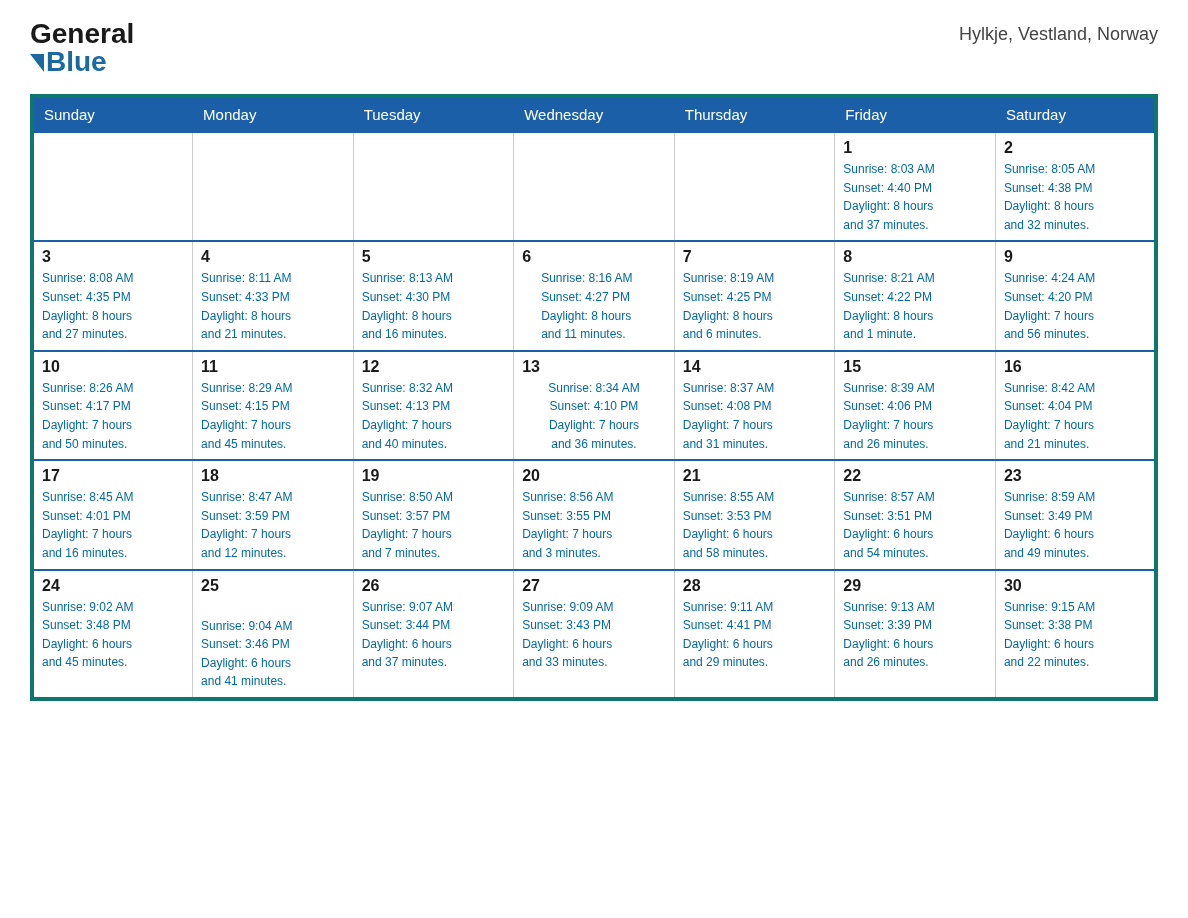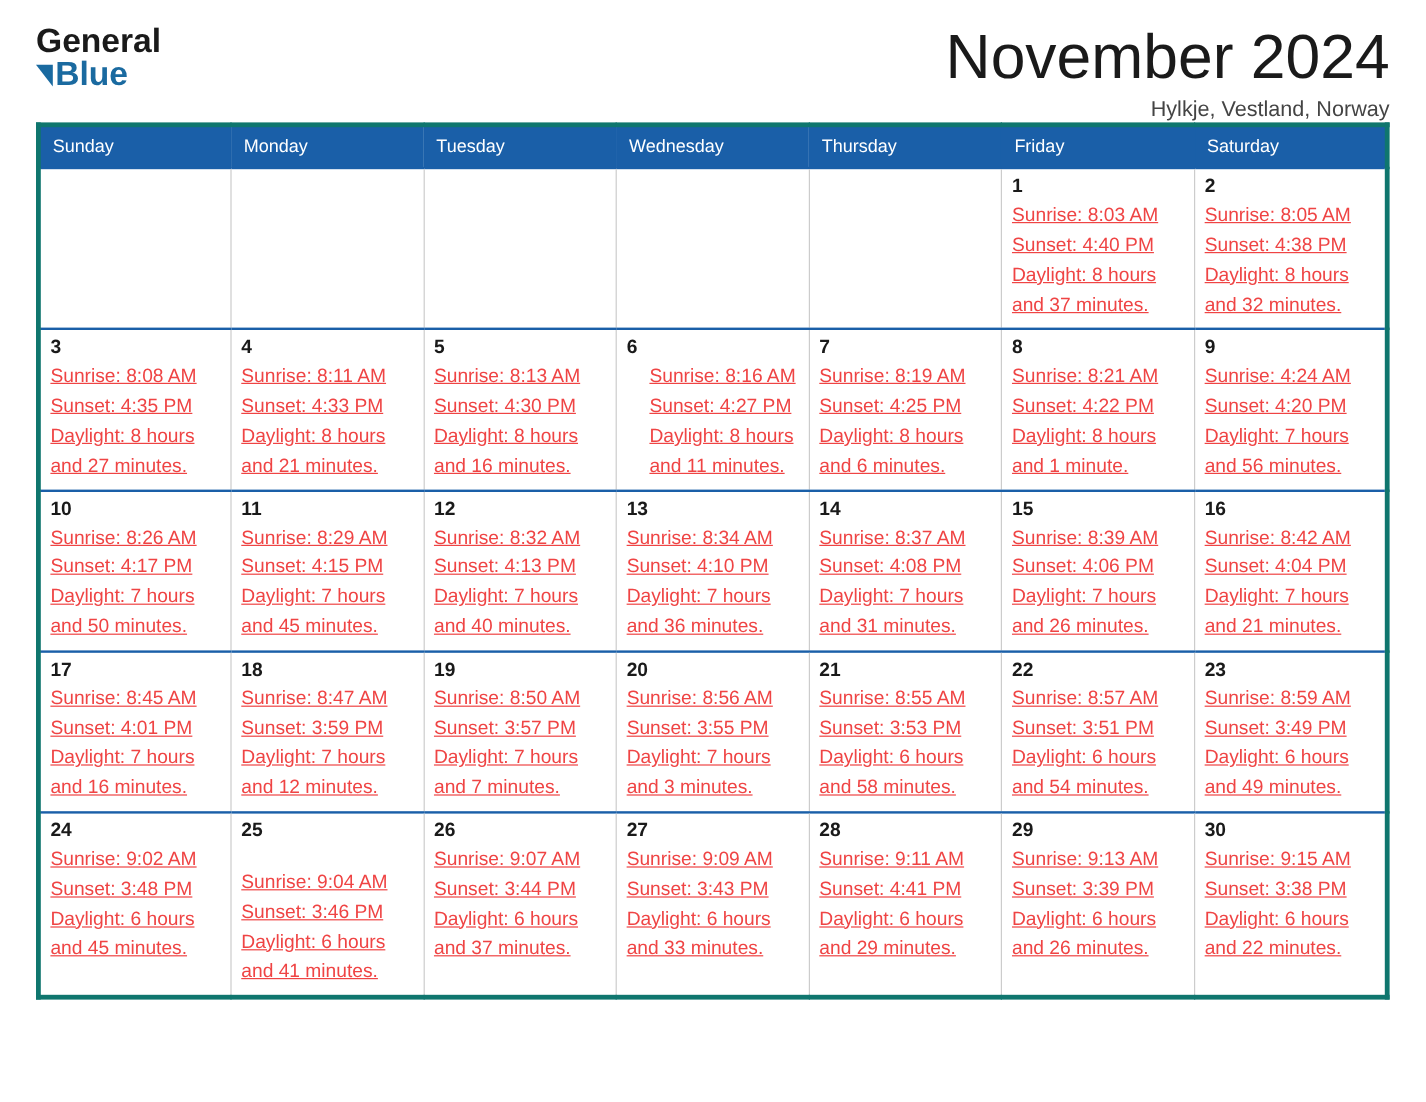--- a/index.html
+++ b/index.html
@@ -8,20 +8,21 @@
       background: #fff;
       color: #222;
       padding: 20px 30px;
       width: 1188px;
       min-height: 918px;
     }
     .header-section {
       display: flex;
       justify-content: space-between;
       align-items: flex-start;
+      margin-bottom: 18px;
     }
     .logo {
       display: flex;
       flex-direction: column;
       align-items: flex-start;
     }
     .logo-general {
       font-size: 28px;
       font-weight: bold;
       color: #1a1a1a;
@@ -86,45 +87,43 @@
       background: #fff;
     }
     .day-number {
       font-size: 16px;
       font-weight: bold;
       color: #1a1a1a;
       display: block;
       margin-bottom: 3px;
     }
     .day-info {
-      font-size: 16px;
-      color: #ef4444;
+      font-size: 12px;
+      color: #0369a1;
       line-height: 1.55;
-      text-decoration: underline;
     }
     .empty-cell {
       background: #f9f9f9;
     }
     .week-row td {
       border-top: 2px solid #1a5fa8;
     }
   </style>
 </head>
 <body>
 
 <div class="header-section">
   <div class="logo">
     <span class="logo-general">General</span>
     <div class="logo-blue-row">
       <div class="logo-arrow"></div>
       <span class="logo-blue">Blue</span>
     </div>
   </div>
   <div class="title-section">
-    <div class="calendar-title">November 2024</div>
     <div class="calendar-subtitle">Hylkje, Vestland, Norway</div>
   </div>
 </div>
 
 <table class="calendar-table">
   <thead>
     <tr>
       <th>Sunday</th>
       <th>Monday</th>
       <th>Tuesday</th>
@@ -224,21 +223,21 @@
         </td>
         <td>
           <span class="day-number">12</span>
           <div class="day-info" style="white-space: pre-line;">Sunrise: 8:32 AM
 Sunset: 4:13 PM
 Daylight: 7 hours
 and 40 minutes.</div>
         </td>
         <td>
           <span class="day-number">13</span>
-          <div class="day-info" style="white-space: pre-line;">Sunrise: 8:34 AM
+          <div class="day-info" style="white-space: pre-line; text-align: center;">Sunrise: 8:34 AM
 Sunset: 4:10 PM
 Daylight: 7 hours
 and 36 minutes.</div>
         </td>
         <td>
           <span class="day-number">14</span>
           <div class="day-info" style="white-space: pre-line;">Sunrise: 8:37 AM
 Sunset: 4:08 PM
 Daylight: 7 hours
 and 31 minutes.</div>

